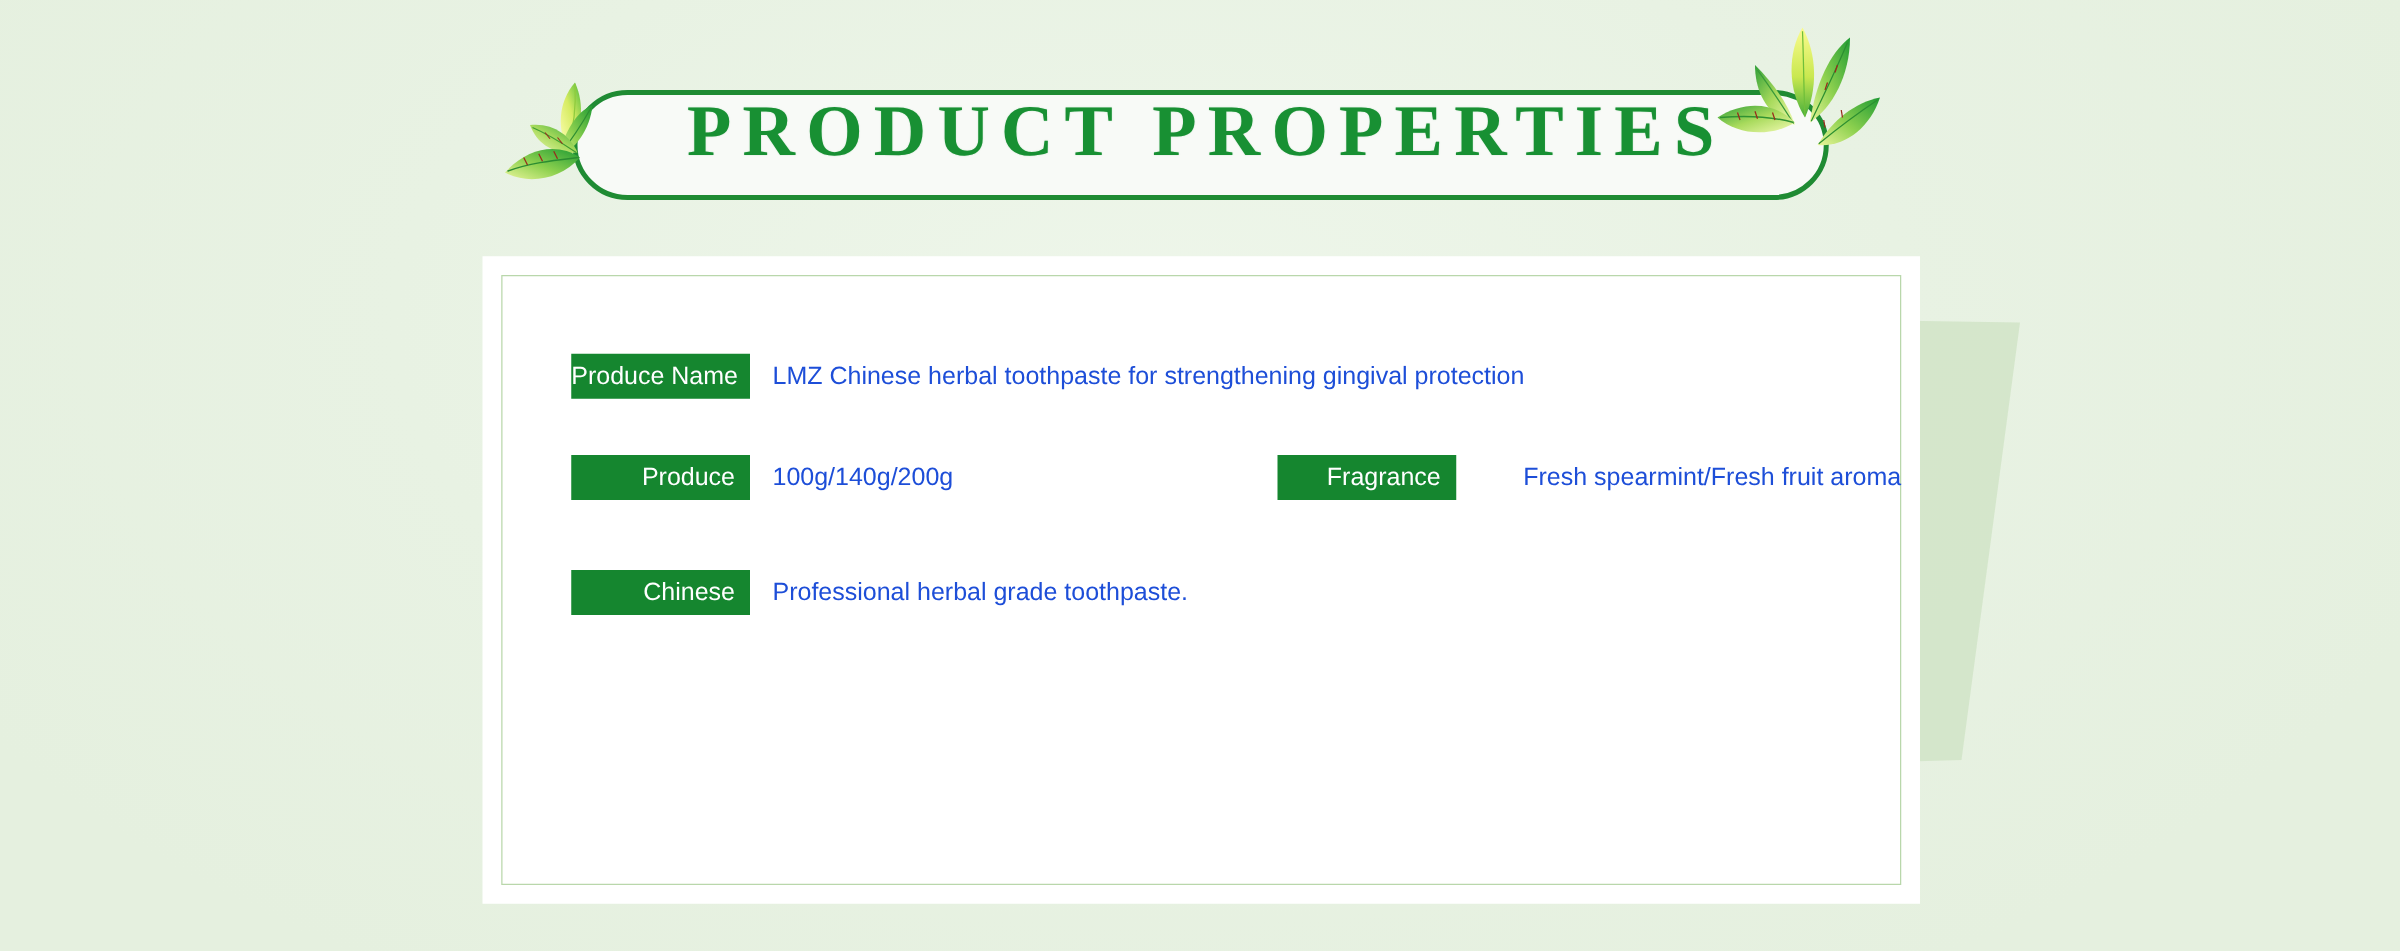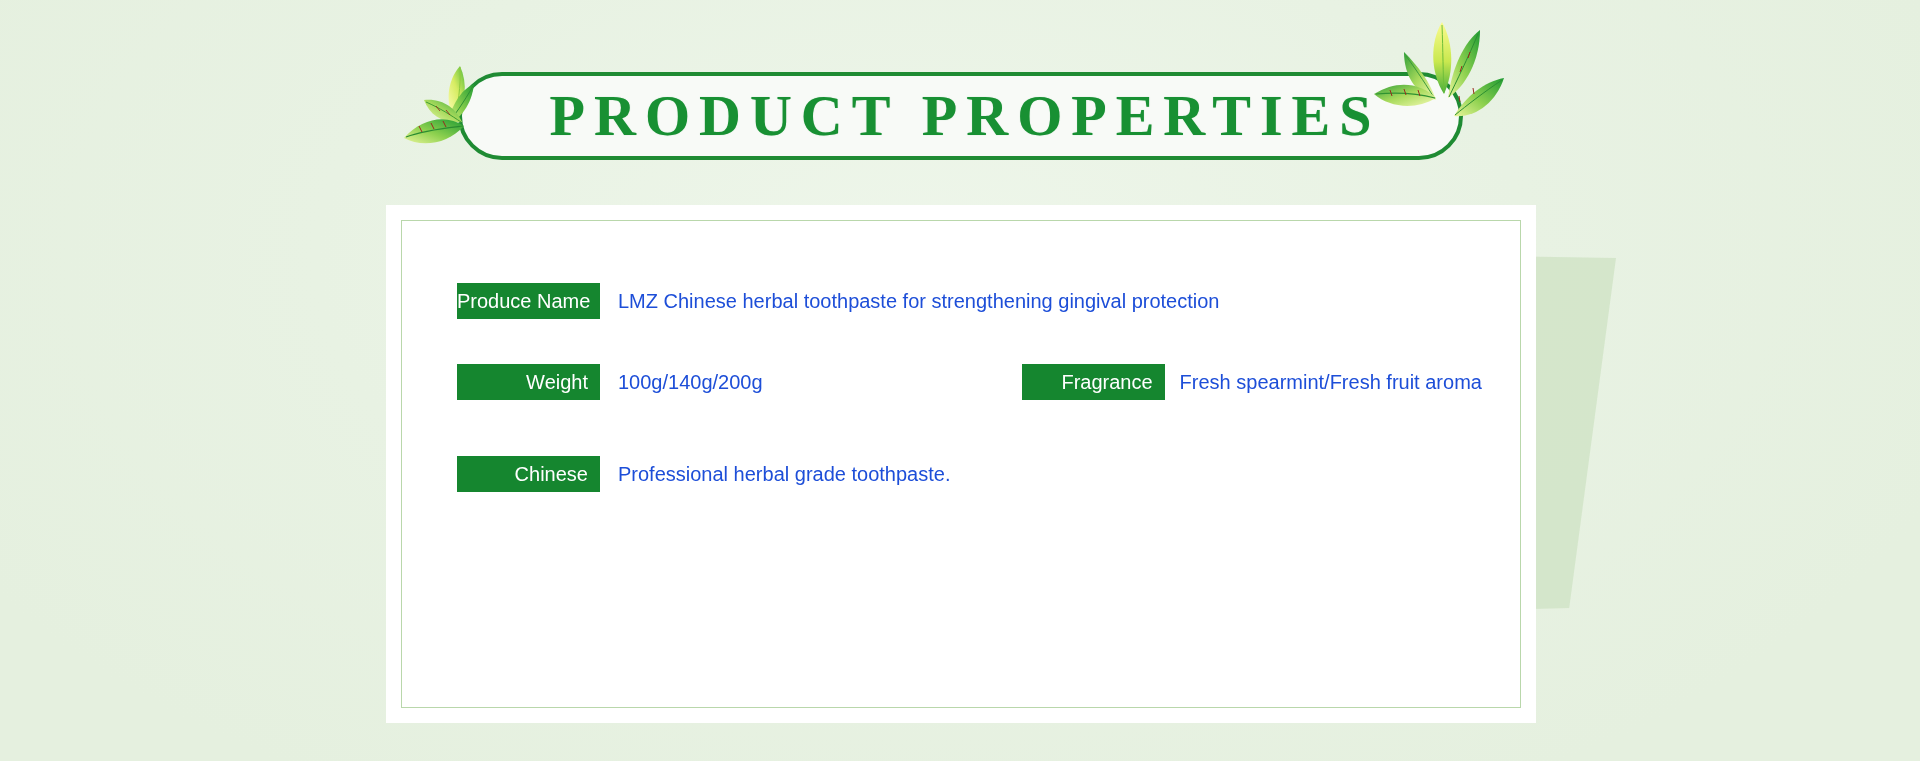--- a/index.html
+++ b/index.html
@@ -37,21 +37,20 @@
   .title-pill {
     position: absolute;
     left: 60px;
     top: 54px;
     width: 1005px;
     height: 88px;
     border: 4px solid #1f8b33;
     border-radius: 46px;
     background: #f8faf7;
     display: flex;
-    align-items: center;
     justify-content: center;
     z-index: 2;
   }
 
   .title-text {
     font-family: "Liberation Serif", serif;
     font-size: 58px;
     font-weight: 700;
     letter-spacing: 9px;
     color: #189033;
@@ -155,21 +154,21 @@
     flex: none;
   }
 
   .value {
     font-size: 20px;
     color: #1d4ed8;
     white-space: nowrap;
     padding-left: 18px;
   }
 
-  .right-pair { margin-left: 259px; }
+  .right-pair { margin-left: 259px; gap: 39px; }
   .right-pair .value { padding-left: 15px; }
 </style>
 </head>
 <body>
 
 <div class="bg-wash"></div>
 
 <div class="title-zone">
 
   <div class="leaf-left">
@@ -278,21 +277,21 @@
           <div class="pair">
             <span class="badge">Produce Name</span>
             <span class="value">LMZ Chinese herbal toothpaste for strengthening gingival protection</span>
           </div>
         </div>
 
         <div class="row-gap-1"></div>
 
         <div class="prop-row">
           <div class="pair">
-            <span class="badge">Weight</span>
+            <span class="badge">Produce</span>
             <span class="value">100g/140g/200g</span>
           </div>
           <div class="pair right-pair">
             <span class="badge">Fragrance</span>
             <span class="value">Fresh spearmint/Fresh fruit aroma</span>
           </div>
         </div>
 
         <div class="row-gap-2"></div>
 

